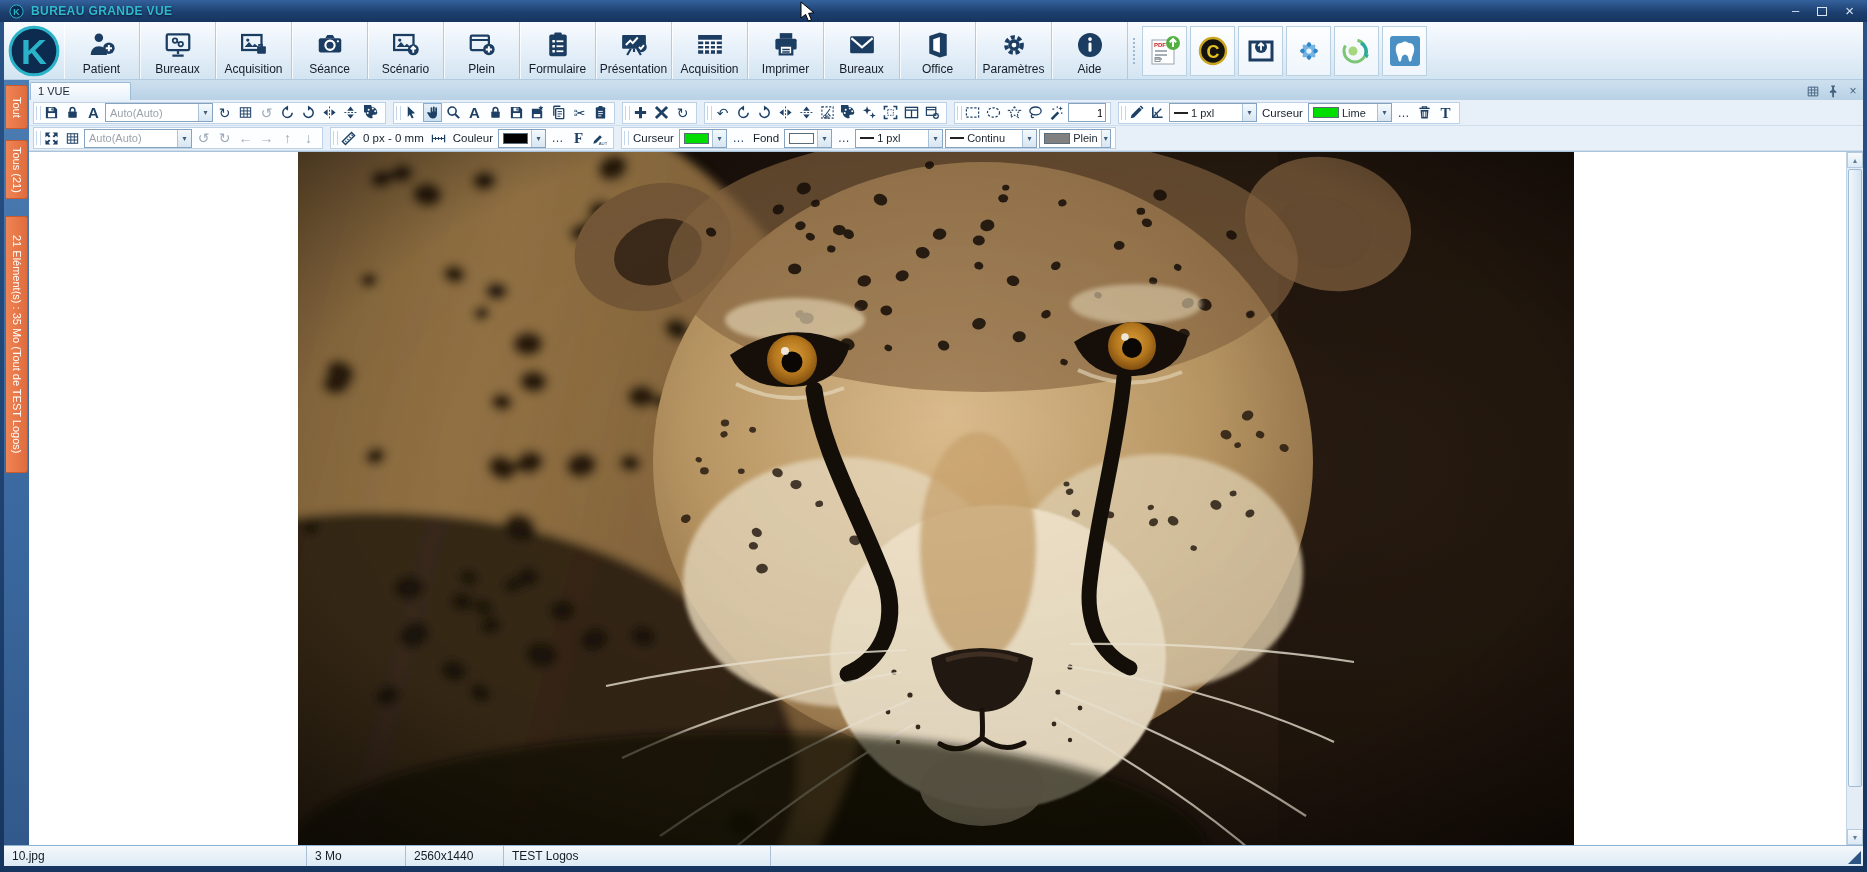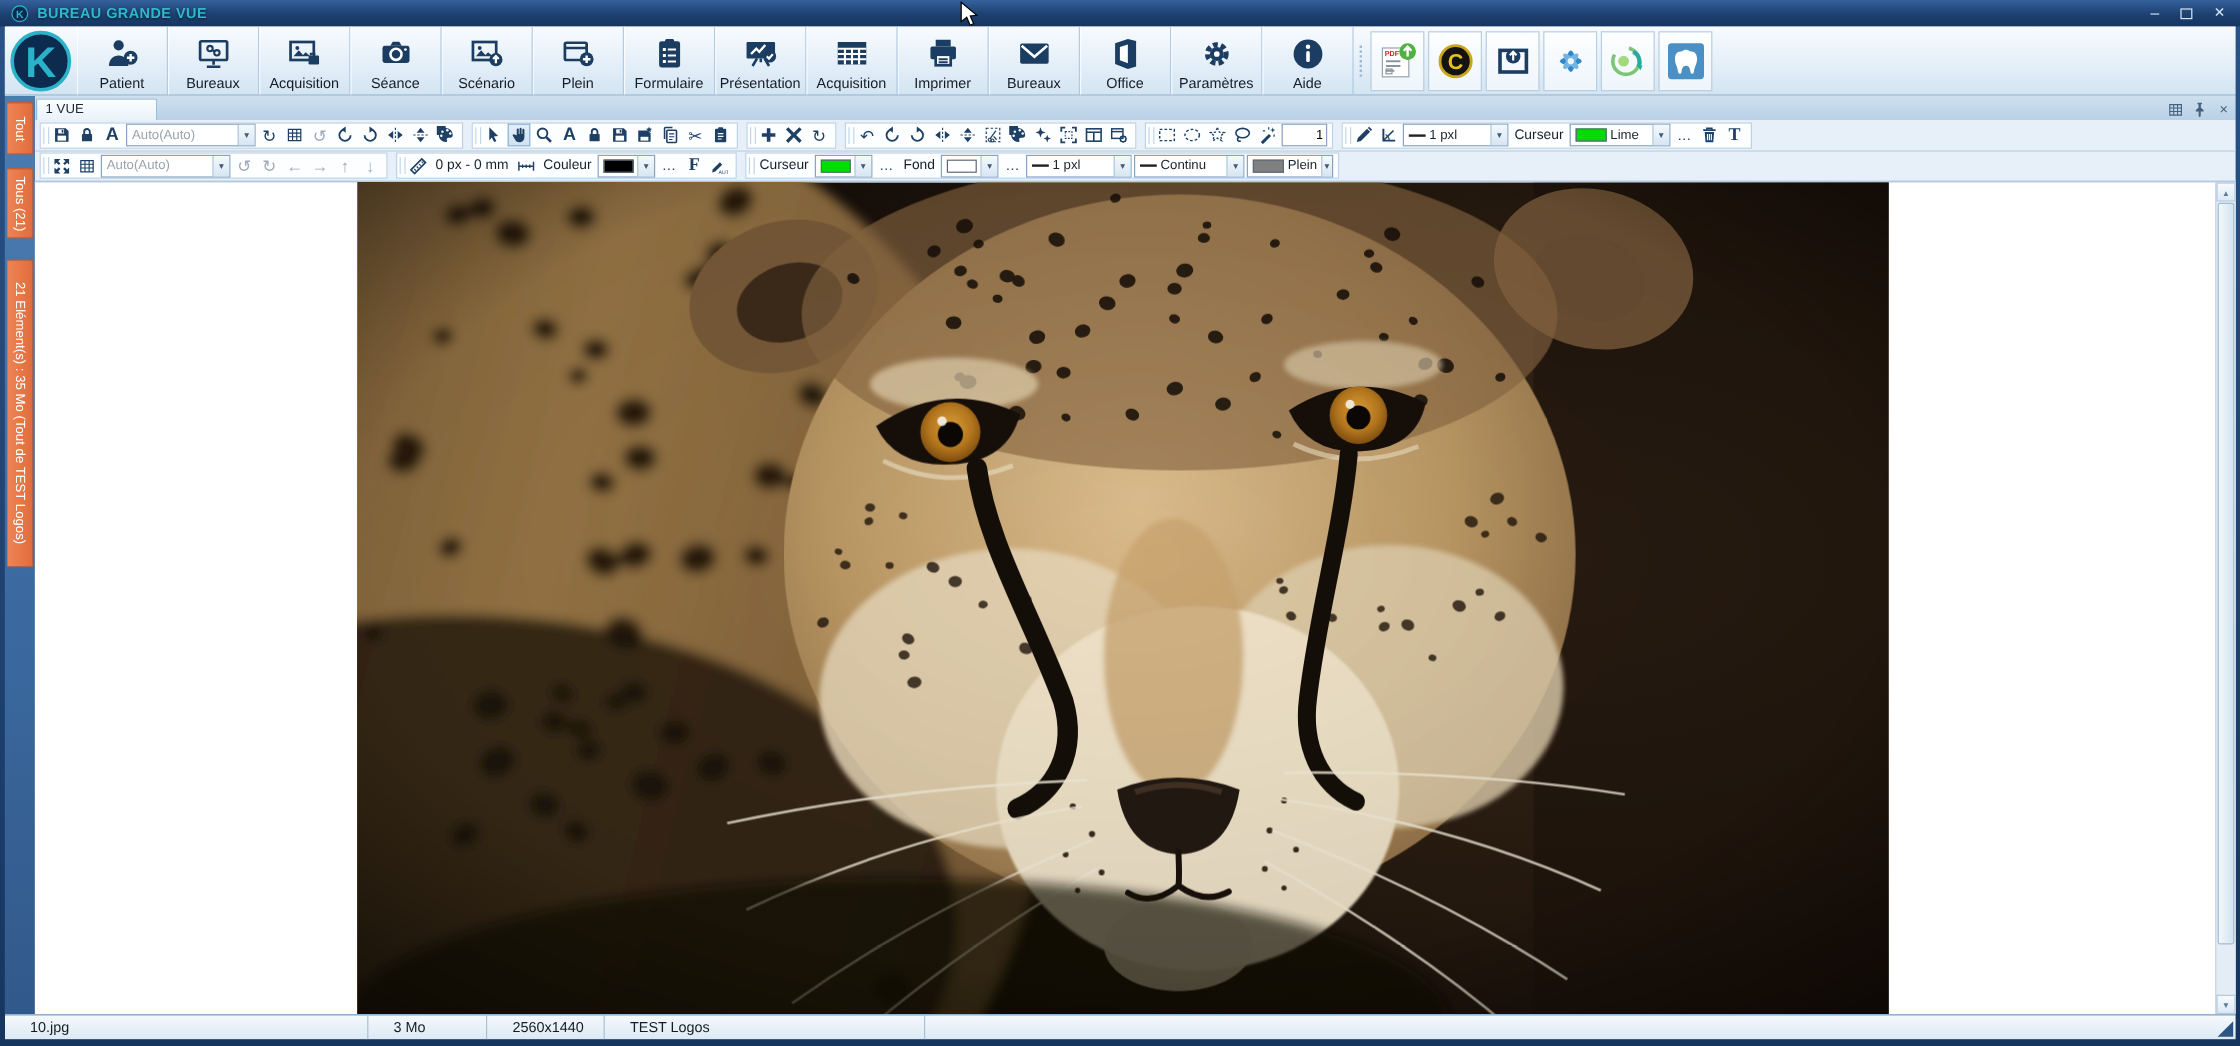--- a/index.html
+++ b/index.html
@@ -80,21 +80,21 @@
   .vscroll{position:absolute;right:0;top:0;bottom:0;width:17px;background:#e4edf6;
     border-left:1px solid #c2d5e6;display:flex;flex-direction:column;}
   .sbtn{height:16px;background:linear-gradient(#f7fafd,#dce9f4);border:1px solid #b5cadf;
     color:#5e7階b94;color:#5e7b94;font-size:8px;display:flex;align-items:center;justify-content:center;flex:none;}
   .sthumb{margin:1px 1px;height:618px;background:linear-gradient(90deg,#f2f7fb,#d3e3f1);
     border:1px solid #9fbcd6;border-radius:2px;flex:none;}
   
   .statusbar{position:absolute;left:4px;right:4px;bottom:6px;height:21px;
     background:linear-gradient(#f5f9fc,#dcE9f4);background:linear-gradient(#f5f9fc,#dce9f4);
     border-top:1px solid #8fb3d1;display:flex;align-items:center;font-size:12px;color:#141c25;}
-  .sseg{height:100%;display:flex;align-items:center;padding:0 21px;border-right:1px solid #a9c0d6;flex:none;}
+  .sseg{height:100%;display:flex;align-items:center;padding:0 8px;border-right:1px solid #a9c0d6;flex:none;}
   .grip{position:absolute;right:2px;bottom:2px;width:0;height:0;
     border-left:13px solid transparent;border-bottom:13px solid #2d5583;}
   
   .cursor{position:absolute;left:800px;top:1px;z-index:99;pointer-events:none;}
 </style>
 </head>
 <body>
 
 <div class="window">
 

